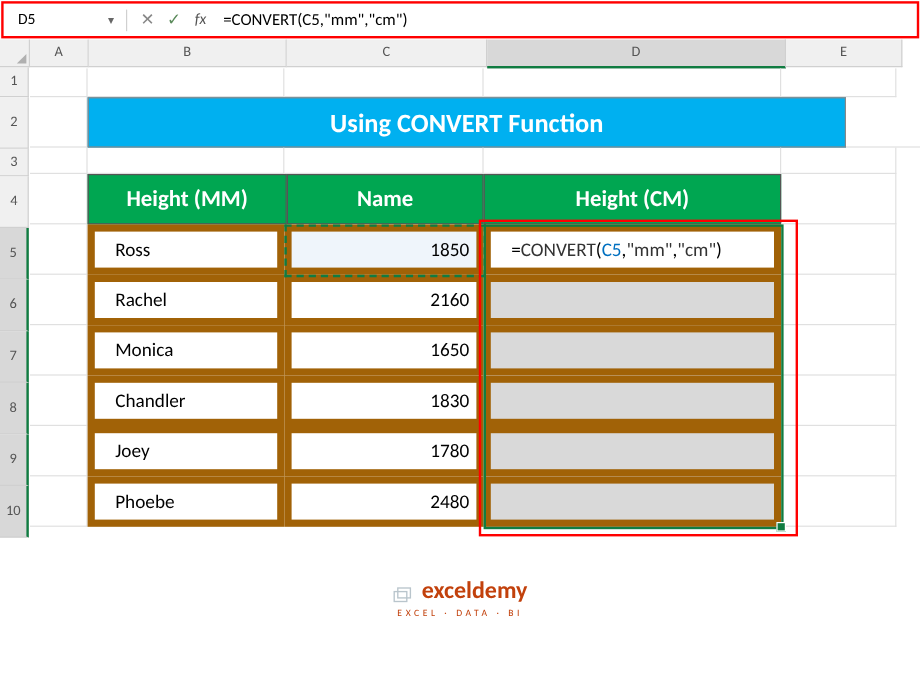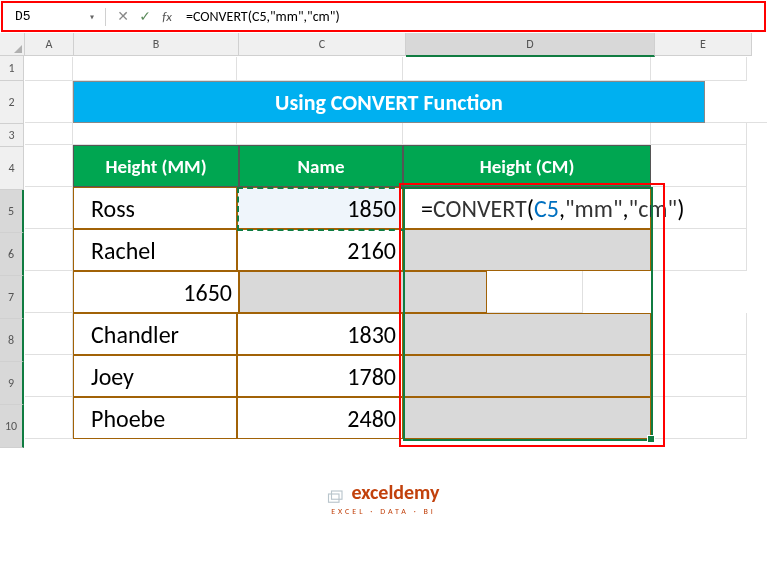--- a/index.html
+++ b/index.html
@@ -16,21 +16,20 @@
       border: 2px solid red;
       margin: 1px;
     }
     .name-box {
       width: 80px;
       padding: 2px 4px;
       font-size: 13px;
       display: flex;
       align-items: center;
       justify-content: space-between;
-      font-family: Liberation Mono, monospace;
     }
     .name-box-dd {
       color: #666;
       font-size: 10px;
     }
     .fb-divider {
       width: 1px;
       height: 18px;
       background: #d0d0d0;
       margin: 0 6px;
@@ -144,22 +143,22 @@
     }
     .table-header {
       background: #00A651;
       color: #fff;
       font-weight: bold;
       font-size: 19px;
       justify-content: center;
       border: 1px solid #555;
     }
     .table-cell {
-      border: 1px solid #a16207;
-      font-size: 24px;
+      border: 6px solid #a16207;
+      font-size: 16px;
       padding-left: 17px;
     }
     .table-cell.num { justify-content: flex-end; }
     .table-cell.result {
       background: #d9d9d9;
     }
     
     .active-cell-highlight {
       background: #eff5fb;
     }
@@ -299,20 +298,21 @@
       </div>
       <div class="grid-row">
         <div class="cell col-A"></div>
         <div class="cell col-B table-cell">Rachel</div>
         <div class="cell col-C table-cell num">2160</div>
         <div class="cell col-D table-cell result"></div>
         <div class="cell col-E"></div>
       </div>
       <div class="grid-row">
         <div class="cell col-A"></div>
+        <div class="cell col-B table-cell">Monica</div>
         <div class="cell col-C table-cell num">1650</div>
         <div class="cell col-D table-cell result"></div>
         <div class="cell col-E"></div>
       </div>
       <div class="grid-row">
         <div class="cell col-A"></div>
         <div class="cell col-B table-cell">Chandler</div>
         <div class="cell col-C table-cell num">1830</div>
         <div class="cell col-D table-cell result"></div>
         <div class="cell col-E"></div>

